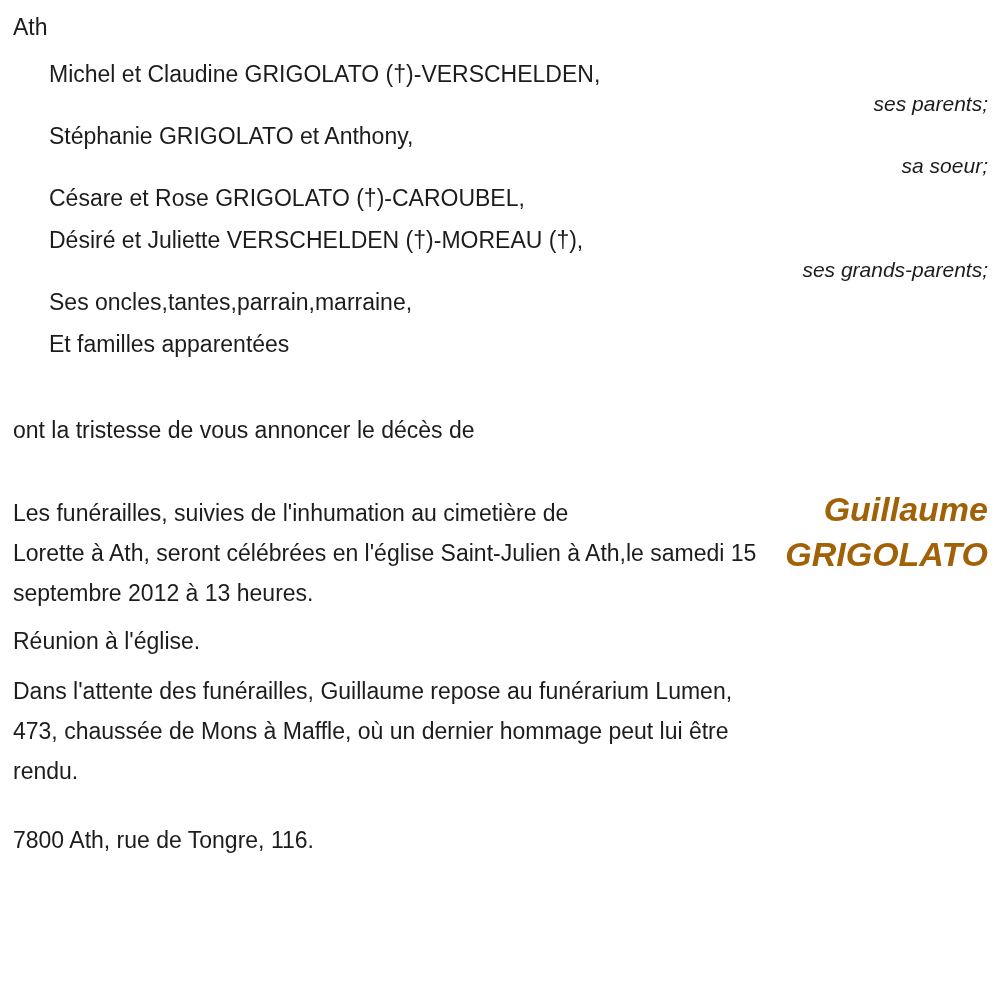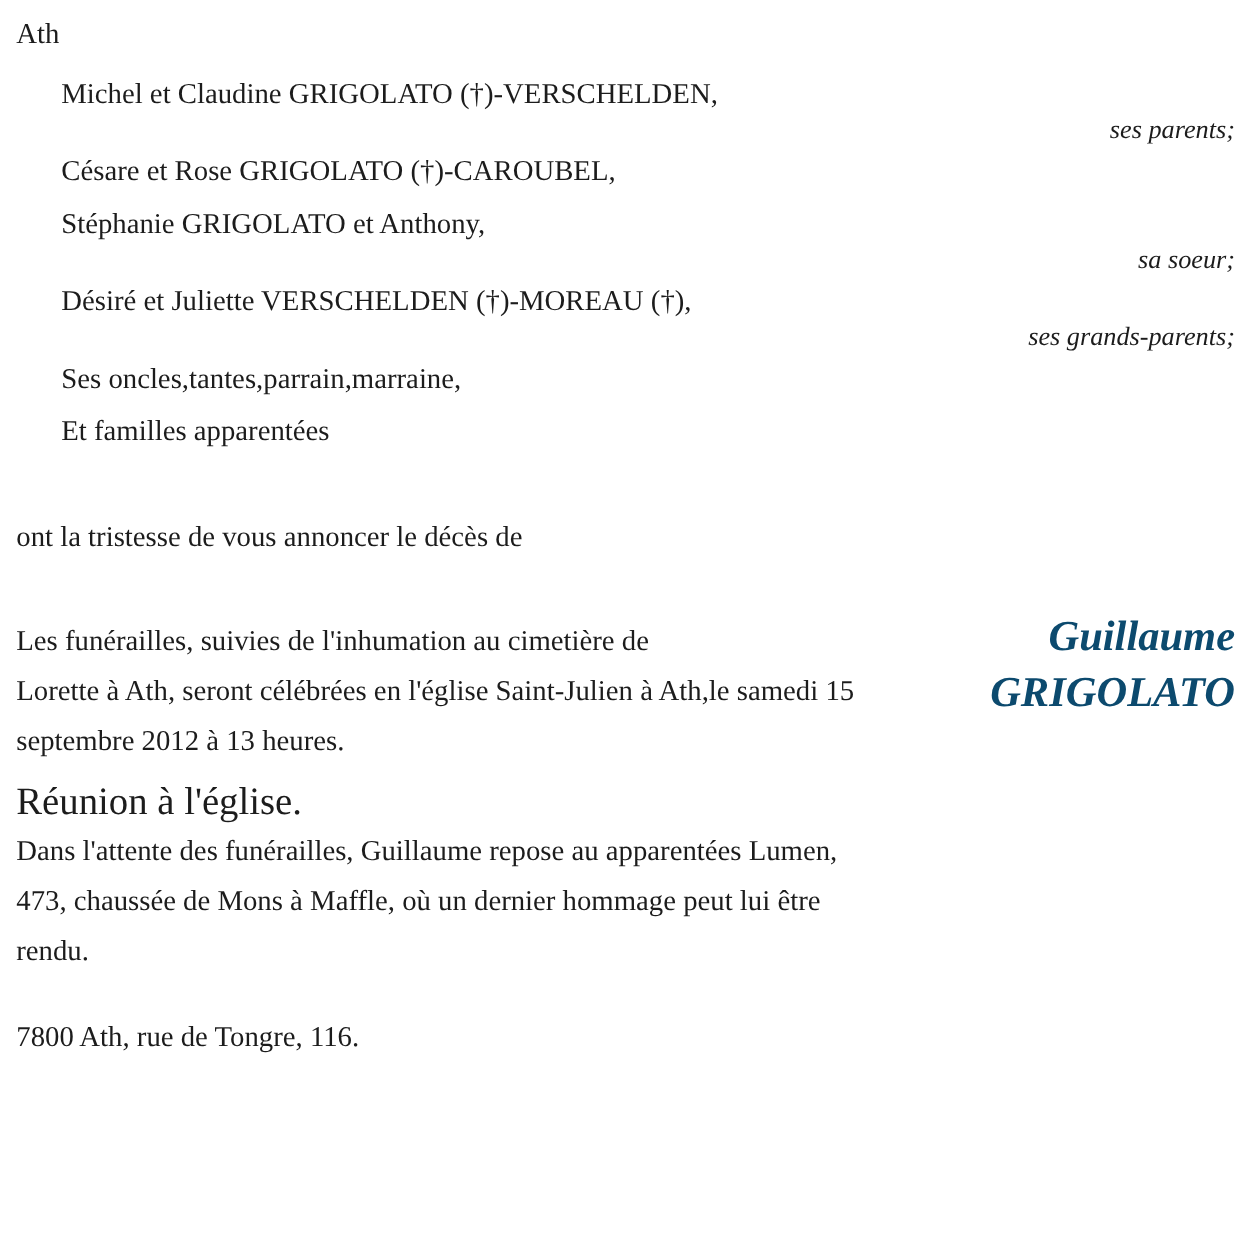--- a/index.html
+++ b/index.html
@@ -5,21 +5,21 @@
   * { box-sizing: border-box; }
   html, body { margin: 0; padding: 0; }
   body {
     width: 1000px;
     height: 1007px;
     background: #ffffff;
     color: #1c1c1c;
     font-family: "Liberation Sans", "DejaVu Sans", sans-serif;
     overflow: hidden;
   }
-  .page { width: 100%; height: 100%; padding: 12px 12px 0 13px; font-family: Liberation Serif, serif; }
+  .page { width: 100%; height: 100%; padding: 12px 12px 0 13px; }
 
   .city { font-size: 23px; line-height: 30px; margin-bottom: 18px; }
 
   .family-row { margin-bottom: 13px; margin-left: 36px; }
   .family-row.with-relation { margin-bottom: 4px; }
   .names { font-size: 23px; line-height: 29px; }
   .relation {
     font-size: 21px;
     line-height: 29px;
     font-style: italic;
@@ -31,46 +31,46 @@
   .main { position: relative; margin-top: 48px; }
   .name-block {
     position: absolute;
     top: -6px;
     right: 0;
     text-align: right;
     font-size: 34px;
     line-height: 45px;
     font-weight: 700;
     font-style: italic;
-    color: #0c4a6e;
+    color: #a16207;
   }
 
   .line { font-size: 23px; line-height: 40px; }
   .para { margin-bottom: 8px; }
-  .meeting { font-size: 31px; line-height: 40px; margin-top: 6px; }
+  .meeting { font-size: 23px; line-height: 40px; margin-top: 6px; margin-bottom: 10px; }
   .address { font-size: 23px; line-height: 30px; margin-top: 34px; }
 </style>
 </head>
 <body>
 
 <div class="page">
 
   <div class="city">Ath</div>
 
   <section>
     <div class="family-row with-relation">
       <div class="names">Michel et Claudine GRIGOLATO (†)-VERSCHELDEN,</div>
       <div class="relation">ses parents;</div>
     </div>
-    <div class="family-row">
-      <div class="names">Césare et Rose GRIGOLATO (†)-CAROUBEL,</div>
-    </div>
     <div class="family-row with-relation">
       <div class="names">Stéphanie GRIGOLATO et Anthony,</div>
       <div class="relation">sa soeur;</div>
+    </div>
+    <div class="family-row">
+      <div class="names">Césare et Rose GRIGOLATO (†)-CAROUBEL,</div>
     </div>
     <div class="family-row with-relation">
       <div class="names">Désiré et Juliette VERSCHELDEN (†)-MOREAU (†),</div>
       <div class="relation">ses grands-parents;</div>
     </div>
     <div class="family-row">
       <div class="names">Ses oncles,tantes,parrain,marraine,</div>
     </div>
     <div class="family-row">
       <div class="names">Et familles apparentées</div>
@@ -89,20 +89,20 @@
     <div class="para">
       <div class="line">Les funérailles, suivies de l'inhumation au cimetière de</div>
       <div class="line">Lorette à Ath, seront célébrées en l'église Saint-Julien à Ath,le samedi 15</div>
       <div class="line">septembre 2012 à 13 heures.</div>
     </div>
   </section>
 
   <div class="meeting">Réunion à l'église.</div>
 
   <div class="para">
-    <div class="line">Dans l'attente des funérailles, Guillaume repose au apparentées Lumen,</div>
+    <div class="line">Dans l'attente des funérailles, Guillaume repose au funérarium Lumen,</div>
     <div class="line">473, chaussée de Mons à Maffle, où un dernier hommage peut lui être</div>
     <div class="line">rendu.</div>
   </div>
 
   <div class="address">7800 Ath, rue de Tongre, 116.</div>
 
 </div>
 
 </body></html>

